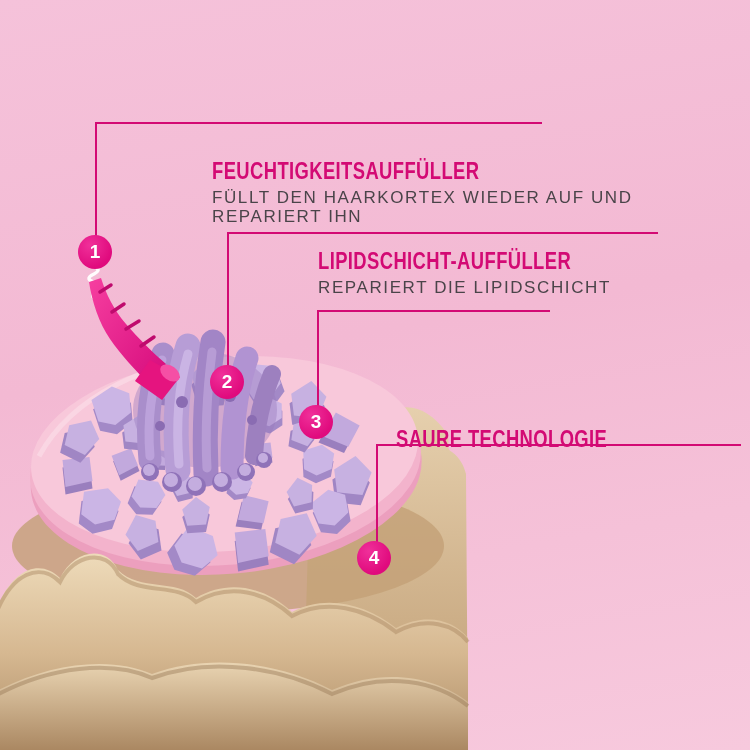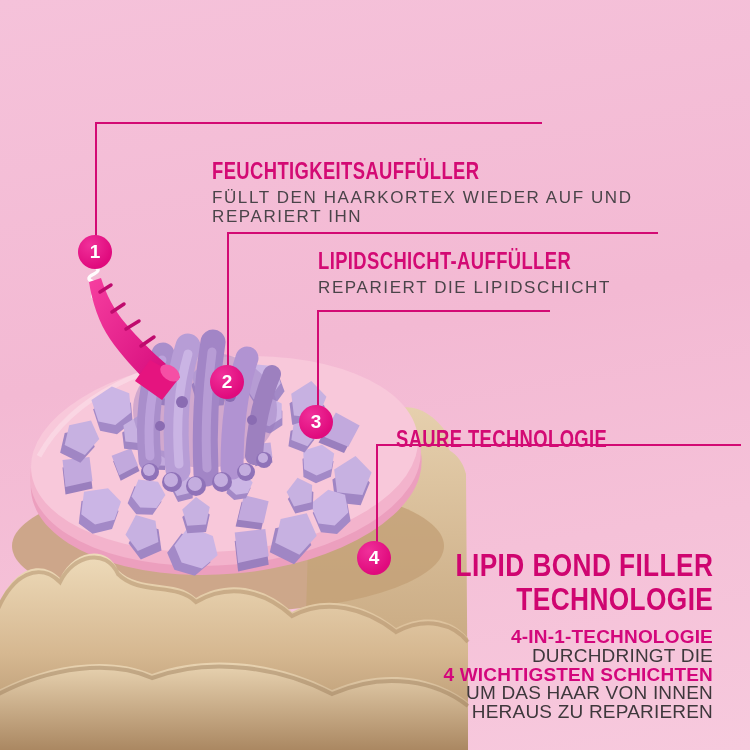--- a/index.html
+++ b/index.html
@@ -230,25 +230,14 @@
     <div class="co-title">LIPIDSCHICHT-AUFFÜLLER</div>
     <div class="co-desc">REPARIERT DIE LIPIDSCHICHT</div>
   </div>
   <div class="callout c4">
     <div class="co-title">SAURE TECHNOLOGIE</div>
   </div>
 
   <div class="logo">
   </div>
 
-  <div class="headline">
-    <div class="hl">LIPID BOND FILLER</div>
-    <div class="hl">TECHNOLOGIE</div>
-    <div class="summary">
-      <div class="sum-line sum-pink">4-IN-1-TECHNOLOGIE</div>
-      <div class="sum-line sum-dark">DURCHDRINGT DIE</div>
-      <div class="sum-line sum-pink">4 WICHTIGSTEN SCHICHTEN</div>
-      <div class="sum-line sum-dark">UM DAS HAAR VON INNEN</div>
-      <div class="sum-line sum-dark">HERAUS ZU REPARIEREN</div>
-    </div>
-  </div>
 
 </div>
 
 </body></html>

